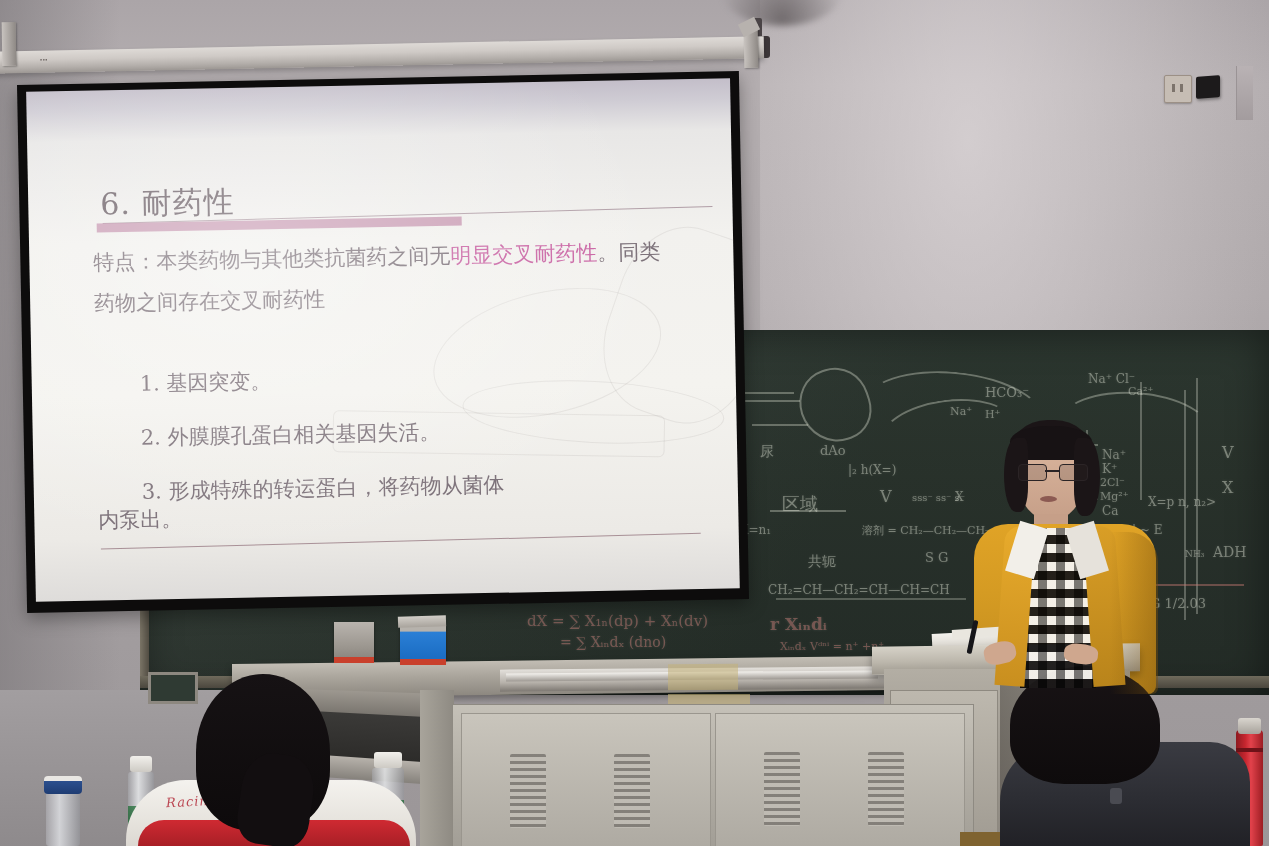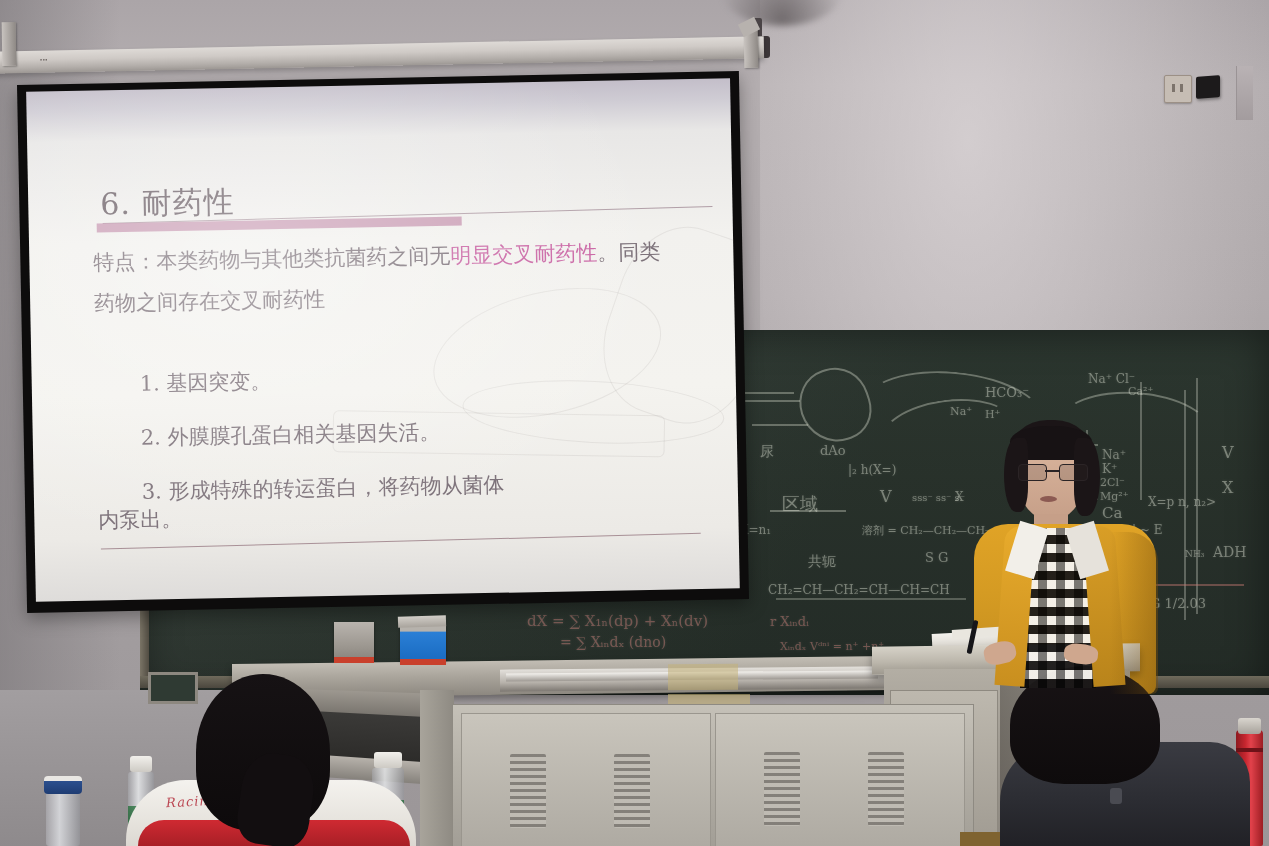--- a/index.html
+++ b/index.html
@@ -505,21 +505,21 @@
   <div id="chalk-layer">
       <div class="chalk" style="left: 985px; top: 385px; font-size: 13px;">HCO₃⁻</div>
       <div class="chalk" style="left: 950px; top: 405px; font-size: 11px;">Na⁺</div>
       <div class="chalk" style="left: 985px; top: 408px; font-size: 11px;">H⁺</div>
       <div class="chalk" style="left: 1088px; top: 372px; font-size: 12px;">Na⁺ Cl⁻</div>
       <div class="chalk" style="left: 1128px; top: 385px; font-size: 11px;">Ca²⁺</div>
       <div class="chalk" style="left: 1102px; top: 448px; font-size: 12px;">Na⁺</div>
       <div class="chalk" style="left: 1102px; top: 462px; font-size: 12px;">K⁺</div>
       <div class="chalk" style="left: 1100px; top: 476px; font-size: 11px;">2Cl⁻</div>
       <div class="chalk" style="left: 1100px; top: 490px; font-size: 11px;">Mg²⁺</div>
-      <div class="chalk" style="left: 1102px; top: 504px; font-size: 15px;">Ca</div>
+      <div class="chalk" style="left: 1102px; top: 504px; font-size: 12px;">Ca</div>
       <div class="chalk" style="left: 820px; top: 443px; font-size: 13px;">dAo</div>
       <div class="chalk" style="left: 760px; top: 443px; font-size: 14px;">尿</div>
       <div class="chalk" style="left: 848px; top: 463px; font-size: 12px;">|₂ h(X=)</div>
       <div class="chalk" style="left: 880px; top: 487px; font-size: 16px;">V</div>
       <div class="chalk" style="left: 782px; top: 492px; font-size: 18px;">区域</div>
       <div class="chalk" style="left: 912px; top: 492px; font-size: 10px;">sss⁻ ss⁻ s⁻</div>
       <div class="chalk" style="left: 740px; top: 523px; font-size: 12px;">X=n₁</div>
       <div class="chalk" style="left: 862px; top: 523px; font-size: 11px;">溶剂 = CH₂—CH₂—CH₂—</div>
       <div class="chalk" style="left: 808px; top: 553px; font-size: 14px;">共轭</div>
       <div class="chalk" style="left: 925px; top: 550px; font-size: 13px;">S     G</div>
@@ -528,21 +528,21 @@
       <div class="chalk" style="left: 1222px; top: 443px; font-size: 16px;">V</div>
       <div class="chalk" style="left: 1222px; top: 478px; font-size: 16px;">X</div>
       <div class="chalk" style="left: 1148px; top: 495px; font-size: 12px;">X=p n, n₂&gt;</div>
       <div class="chalk" style="left: 1132px; top: 523px; font-size: 12px;">| ~ E</div>
       <div class="chalk" style="left: 1140px; top: 550px; font-size: 13px;">P</div>
       <div class="chalk" style="left: 1213px; top: 544px; font-size: 14px;">ADH</div>
       <div class="chalk" style="left: 1185px; top: 549px; font-size: 9px;">NH₃</div>
       <div class="chalk" style="left: 1150px; top: 596px; font-size: 13px;">G   1/2.03</div>
       <div class="chalk red" style="left: 527px; top: 612px; font-size: 15px;">dX =  ∑ X₁ₙ(dp) + Xₙ(dv)</div>
       <div class="chalk red" style="left: 560px; top: 634px; font-size: 14px;">=  ∑ Xᵢₙdₓ (dno)</div>
-      <div class="chalk red" style="left: 770px; top: 614px; font-size: 13px;">r  Xᵢₙdᵢ</div>
+      <div class="chalk red" style="left: 770px; top: 614px; font-size: 17px; font-weight: bold;">r  Xᵢₙdᵢ</div>
       <div class="chalk red" style="left: 780px; top: 640px; font-size: 11px;">Xᵢₙdₓ  Vᵈⁿⁱ  = n⁺ +n⁺</div>
     </div>
 
   <div class="board-frame-bottom"></div>
 
   <div class="roller">
     <span class="roller-label">▪▪▪</span>
   </div>
   <div class="bracket left"></div>
   <div class="bracket right"></div>

